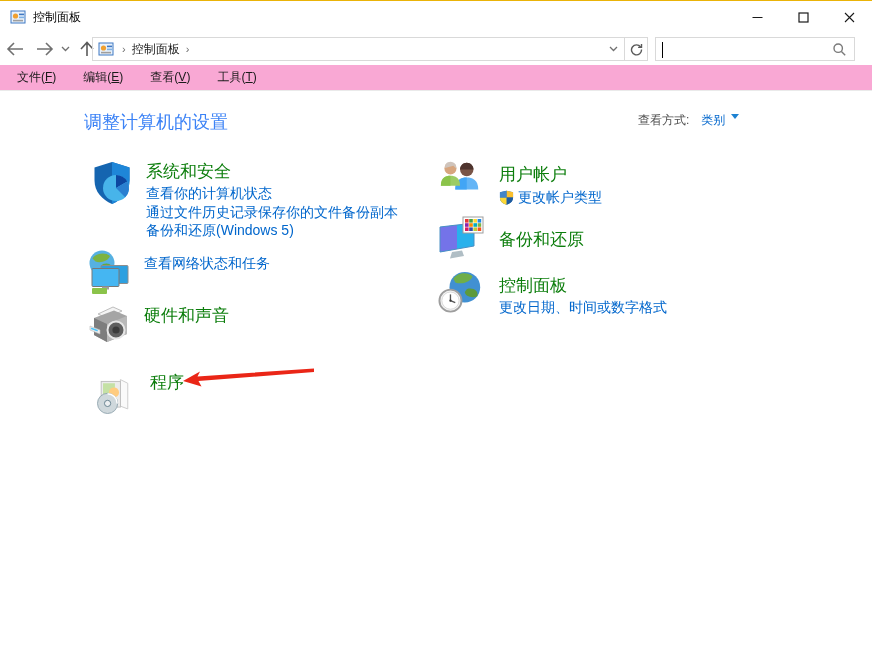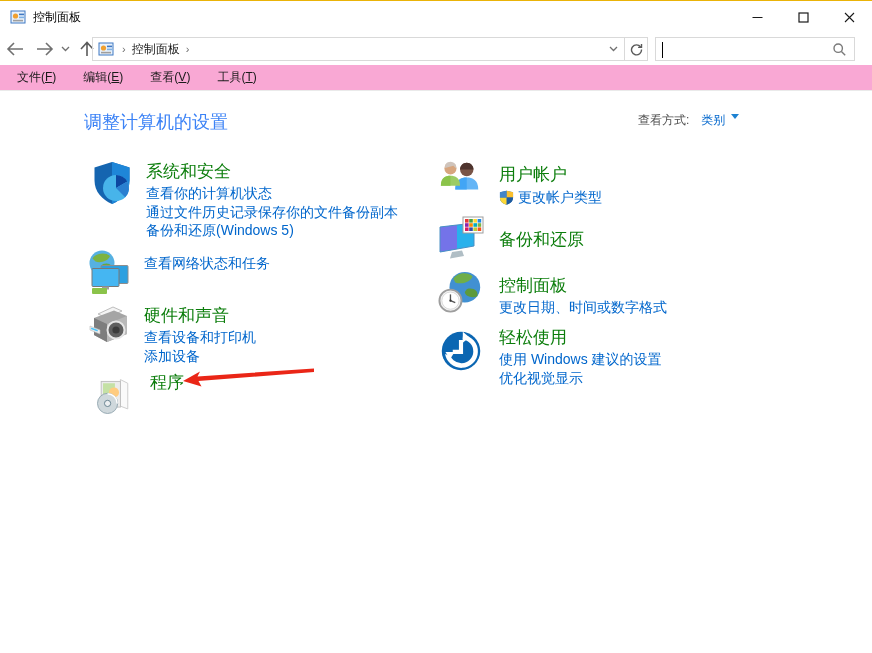--- a/index.html
+++ b/index.html
@@ -203,24 +203,20 @@
         <path d="M8 17 L28 9.5 L41 15 L41 33 L21 41 L8 34 Z" fill="#a5a5a5"></path>
         <path d="M8 17 L21 23 L21 41 L8 34 Z" fill="#7d7d7d"></path>
         <path d="M21 23 L41 15 L41 33 L21 41 Z" fill="#b9b9b9"></path>
         <circle cx="30" cy="29" r="8.5" fill="#5f5f5f" stroke="#e6e6e6" stroke-width="2"></circle>
         <circle cx="30" cy="29" r="3.6" fill="#3b3b3b"></circle>
         <path d="M4 25 L14 29 L14 33 L4 29 Z" fill="#eeeeee" stroke="#bbb" stroke-width="0.6"></path>
         <rect x="5" y="27.5" width="7" height="1.6" fill="#4fc3f7" transform="rotate(20 8 28)"></rect>
       </svg>
       <div class="cat-body" style="padding-top:5px">
         <a class="cat-title">硬件和声音</a>
-        <div style="margin-top:2px">
-          <a class="cat-link">查看设备和打印机</a>
-          <a class="cat-link">添加设备</a>
-        </div>
       </div>
     </div>
 
     <div class="cat" style="left:90px;top:280px">
       <svg class="cat-icon" viewBox="0 0 48 48" style="width:44px;height:44px;margin-top:4px">
         <path d="M31 5 L39 9 V37 L31 34 Z" fill="#fafafa" stroke="#c9c9c9" stroke-width="1"></path>
         <rect x="10" y="7" width="21" height="28" fill="#ececec" stroke="#bdbdbd" stroke-width="1"></rect>
         <rect x="12" y="9" width="13" height="19" fill="#c5e1a5"></rect>
         <circle cx="24" cy="19" r="5.5" fill="#ffcc80"></circle>
         <circle cx="17" cy="31" r="11" fill="#cfd8dc" stroke="#90a4ae" stroke-width="1"></circle>
@@ -295,35 +291,18 @@
         <circle cx="13" cy="33" r="1.2" fill="#333"></circle>
       </svg>
       <div class="cat-body" style="padding-top:7px;margin-left:14px">
         <a class="cat-title">控制面板</a>
         <div style="margin-top:2px">
           <a class="cat-link">更改日期、时间或数字格式</a>
         </div>
       </div>
     </div>
 
-    <div class="cat" style="left:437px;top:232px">
-      <svg class="cat-icon" viewBox="0 0 48 48" style="width:44px;height:44px;margin-top:6px">
-        <circle cx="24" cy="24" r="21" fill="#0b66b2"></circle>
-        <path d="M9 26 A15.5 15.5 0 1 0 26 9" fill="none" stroke="#ffffff" stroke-width="5"></path>
-        <path d="M26 3 L26 15 L33 9 Z" fill="#ffffff"></path>
-        <path d="M24 12 L24 25 L13 25" fill="none" stroke="#ffffff" stroke-width="4.5"></path>
-        <path d="M15 18 L15 31 L4 26 Z" fill="#0b66b2"></path>
-        <path d="M17 25 L7 25 L12 33 Z" fill="#ffffff"></path>
-      </svg>
-      <div class="cat-body" style="padding-top:5px;margin-left:14px">
-        <a class="cat-title">轻松使用</a>
-        <div style="margin-top:2px">
-          <a class="cat-link">使用 Windows 建议的设置</a>
-          <a class="cat-link">优化视觉显示</a>
-        </div>
-      </div>
-    </div>
 
     <svg class="red-arrow" width="134" height="24" viewBox="0 0 134 24">
       <polygon points="1,16 18,6.5 15.5,11.5 132,3.5 132,7 16.5,16 19.5,21.5" fill="#ea2617"></polygon>
     </svg>
   </div>
 </div>
 
 </body></html>

